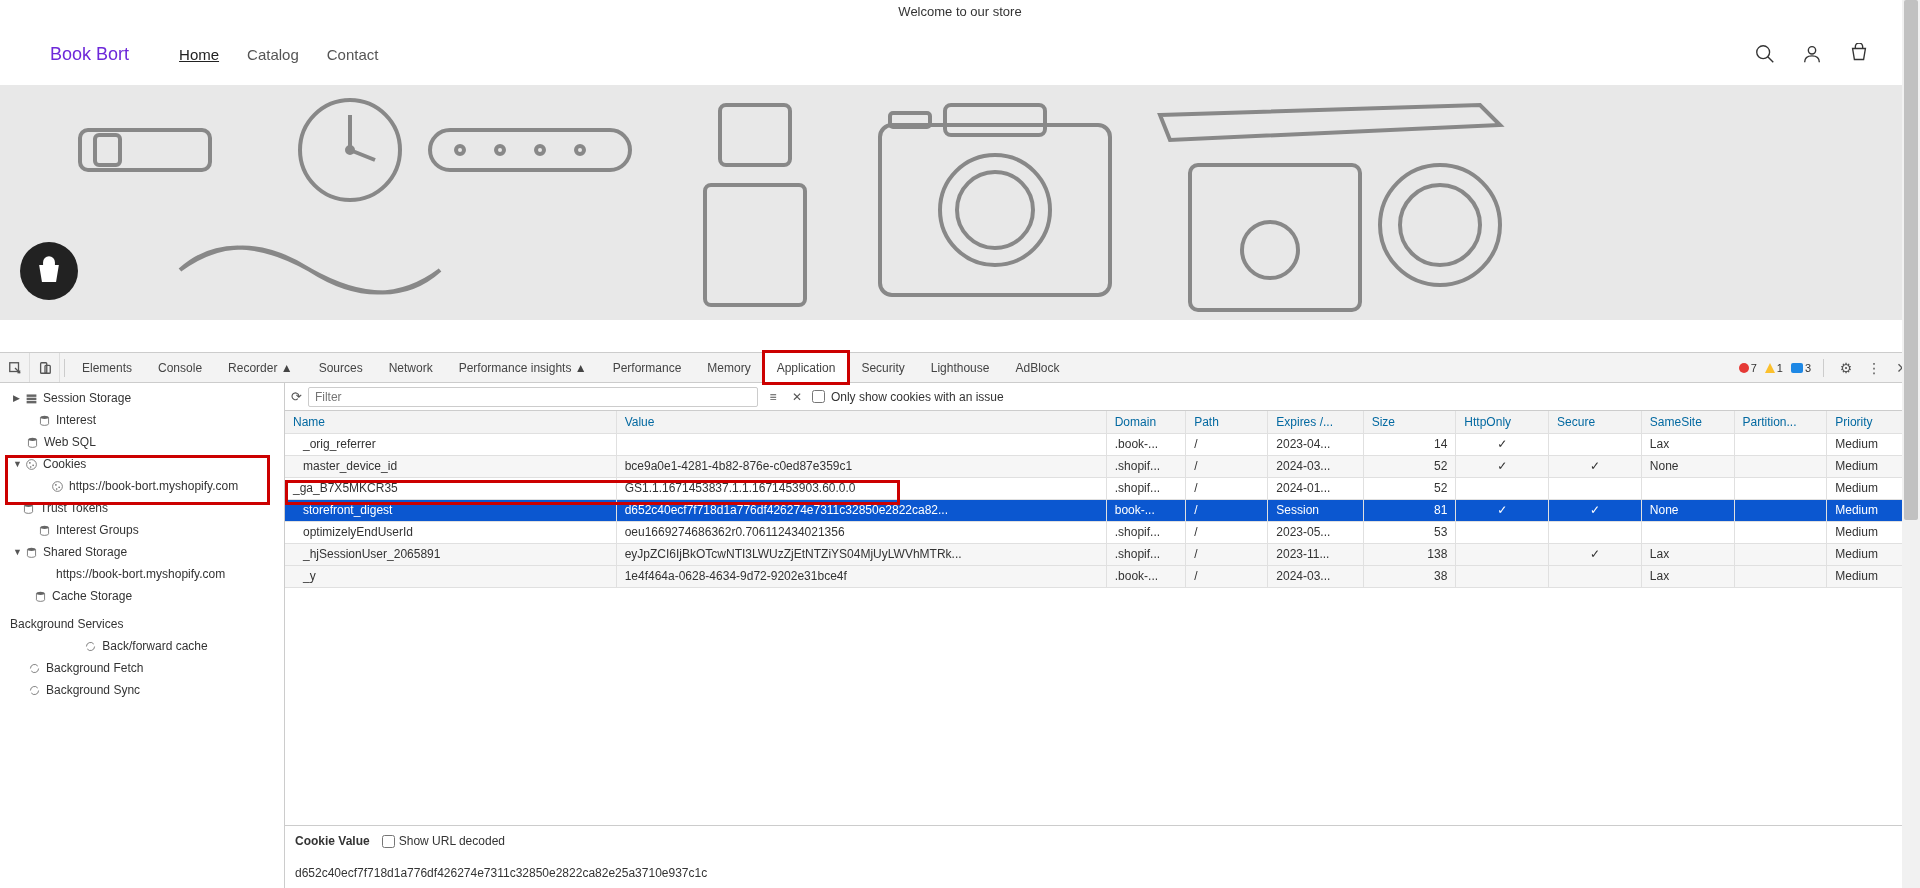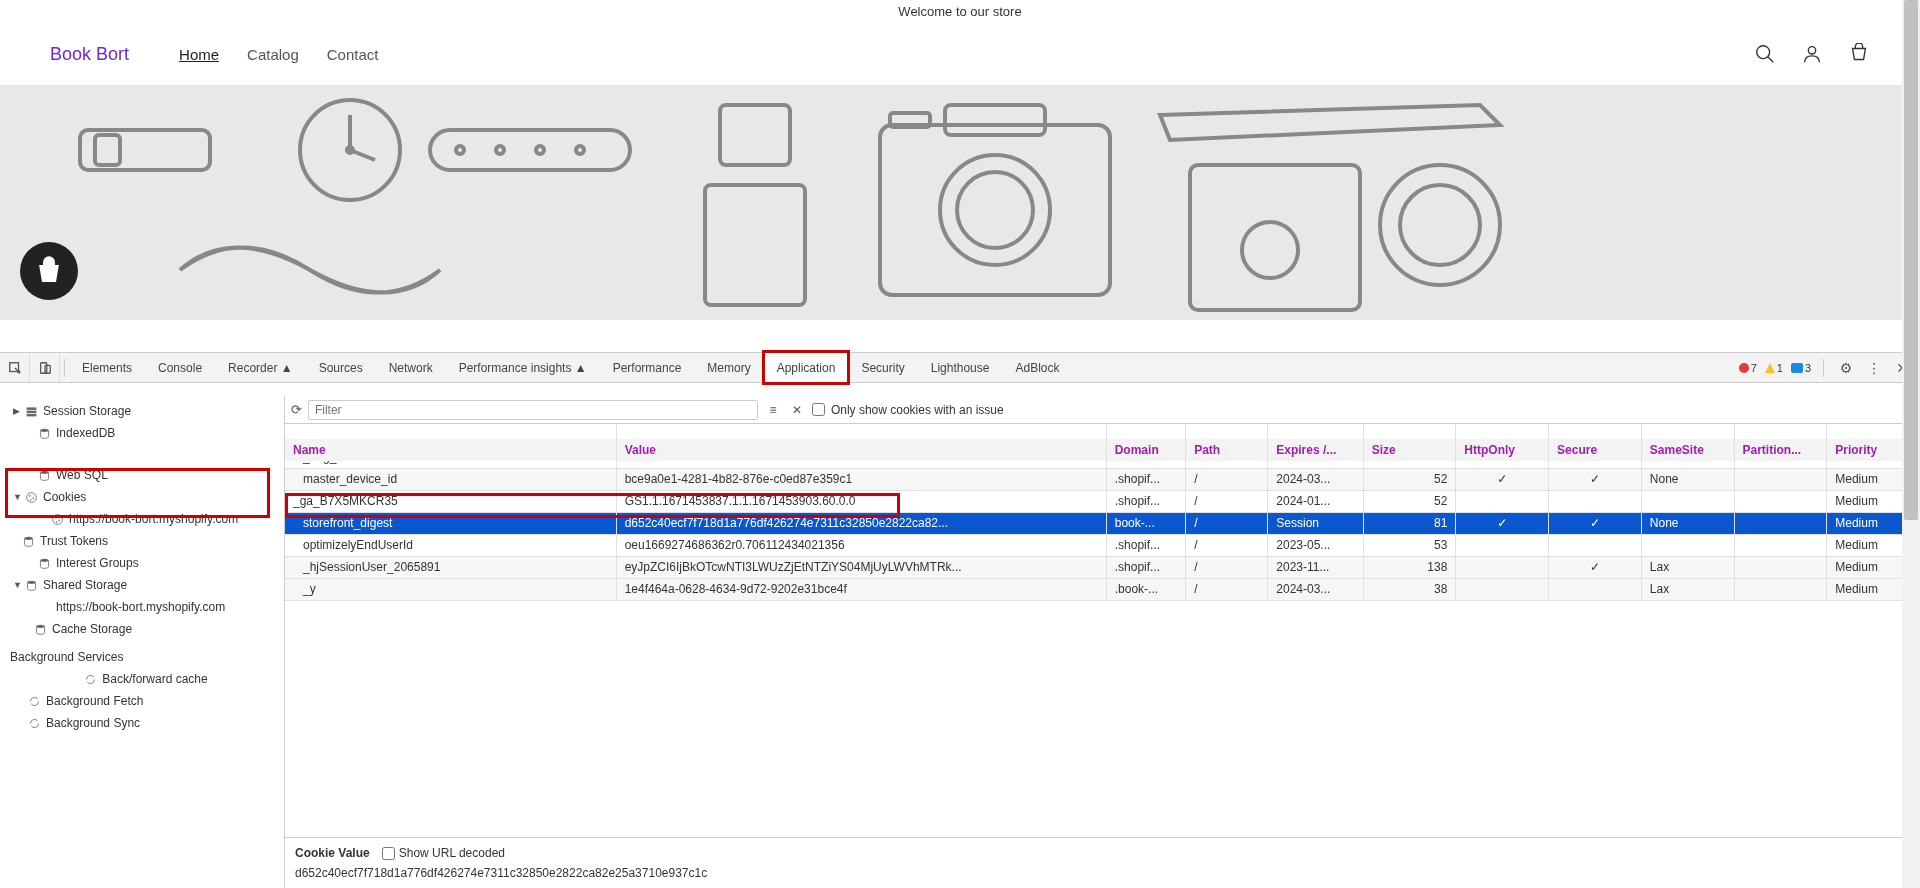--- a/index.html
+++ b/index.html
@@ -16,21 +16,21 @@
 .header-icons { margin-left: auto; display: flex; gap: 25px; }
 .header-icons svg { width: 22px; height: 22px; stroke: #333; stroke-width: 1.5; fill: none; cursor: pointer; }
 
 .hero { background: #e8e8e8; height: 235px; position: relative; overflow: hidden; }
 .hero-items { display: flex; align-items: flex-start; gap: 20px; padding: 10px 40px; }
 .hero svg { stroke: #888; stroke-width: 4; fill: none; }
 .shopify-badge { position: absolute; left: 20px; bottom: 20px; width: 58px; height: 58px; background: #222; border-radius: 50%; display: flex; align-items: center; justify-content: center; }
 .shopify-badge svg { stroke: #fff; fill: #fff; width: 30px; height: 30px; }
 
 
-.devtools { position: absolute; top: 352px; left: 0; right: 0; bottom: 0; border-top: 1px solid #ccc; background: #fff; display: flex; flex-direction: column; font-size: 12px; color: #333; gap: 13px; }
+.devtools { position: absolute; top: 352px; left: 0; right: 0; bottom: 0; border-top: 1px solid #ccc; background: #fff; display: flex; flex-direction: column; font-size: 12px; color: #333; }
 .devtools-tabs { display: flex; align-items: center; height: 30px; border-bottom: 1px solid #ccc; background: #f3f3f3; }
 .devtools-tabs .tab-icon { width: 30px; display: flex; align-items: center; justify-content: center; height: 100%; border-right: 1px solid #ddd; cursor: pointer; }
 .devtools-tabs .tab-icon svg { width: 14px; height: 14px; stroke: #555; fill: none; stroke-width: 1.5; }
 .devtools-tabs .sep { width: 1px; height: 18px; background: #ccc; margin: 0 4px; }
 .devtools-tab { padding: 0 13px; height: 100%; display: flex; align-items: center; cursor: pointer; color: #444; position: relative; }
 .devtools-tab.active { background: #fff; }
 .app-highlight { position: absolute; border: 3px solid #c00; pointer-events: none; }
 .app-highlight.tab-hl { top: -3px; left: -2px; right: -2px; bottom: -3px; }
 .tab-right { margin-left: auto; display: flex; align-items: center; gap: 8px; padding-right: 8px; }
 .status-badge { display: flex; align-items: center; gap: 2px; font-size: 11px; }
@@ -51,30 +51,30 @@
 .main-panel { flex: 1; display: flex; flex-direction: column; overflow: hidden; }
 .toolbar { display: flex; align-items: center; height: 28px; border-bottom: 1px solid #ccc; padding: 0 6px; gap: 6px; }
 .toolbar .refresh { cursor: pointer; font-size: 13px; color: #555; }
 .toolbar input[type="text"] { flex: 0 0 450px; padding: 2px 6px; border: 1px solid #ccc; border-radius: 2px; height: 20px; font-size: 12px; }
 .toolbar .tb-icon { cursor: pointer; width: 18px; text-align: center; color: #555; }
 .toolbar label { display: flex; align-items: center; gap: 6px; color: #333; }
 
 .cookie-table { flex: 1; overflow: auto; position: relative; }
 table { border-collapse: collapse; width: 100%; table-layout: fixed; }
 th, td { text-align: left; padding: 3px 8px; border-right: 1px solid #e0e0e0; border-bottom: 1px solid #e0e0e0; white-space: nowrap; overflow: hidden; text-overflow: ellipsis; height: 22px; font-size: 12px; }
-th { background: #f3f3f3; font-weight: 700; color: #a21caf; position: sticky; top: 15px; }
+th { background: #f3f3f3; font-weight: 400; color: #0369a1; position: sticky; top: 0; }
 tr.even td { background: #fff; }
 tr.odd td { background: #f6f6f6; }
 tr.selected td { background: #0b57d0; color: #fff; }
 td.right { text-align: right; }
 td.center { text-align: center; }
 .row-hl { position: absolute; border: 3px solid #c00; pointer-events: none; }
 
 .cookie-detail { border-top: 1px solid #ccc; padding: 8px 10px; background: #fff; }
-.cookie-detail-row { display: flex; gap: 12px; margin-bottom: 6px; }
+.cookie-detail-row { display: flex; gap: 12px; margin-bottom: 18px; }
 .cookie-detail-label { font-weight: 600; color: #333; }
 .cookie-detail label { display: flex; align-items: center; gap: 4px; font-weight: 400; color: #333; }
 .cookie-value { word-break: break-all; color: #333; }
 
 .scrollbar-y { position: absolute; right: 0; top: 0; width: 18px; bottom: 0; background: #f1f1f1; }
 .scrollbar-thumb { position: absolute; right: 2px; width: 14px; background: #c1c1c1; border-radius: 2px; }
 </style>
 </head>
 <body>
 
@@ -209,23 +209,23 @@
             </span>
             <span class="tree-label">Session Storage</span>
           </div>
           <div class="tree-item" style="padding-left: 36px;">
             <span class="tree-icon">
               <svg viewBox="0 0 16 16">
                 <ellipse cx="8" cy="4" rx="5" ry="2"></ellipse>
                 <path d="M3 4 v8 a5 2 0 0 0 10 0 v-8" fill="none" stroke="#666"></path>
               </svg>
             </span>
-            <span class="tree-label">IndexedDB</span>
-          </div>
-          <div class="tree-item" style="padding-left: 36px; margin-top: 20px;">
+            <span class="tree-label">Interest</span>
+          </div>
+          <div class="tree-item" style="padding-left: 24px;">
             <span class="tree-icon">
               <svg viewBox="0 0 16 16">
                 <ellipse cx="8" cy="4" rx="5" ry="2"></ellipse>
                 <path d="M3 4 v8 a5 2 0 0 0 10 0 v-8" fill="none" stroke="#666"></path>
               </svg>
             </span>
             <span class="tree-label">Web SQL</span>
           </div>
           <div class="tree-item" style="padding-left: 13px;">
             <span class="tree-arrow">▼</span>

